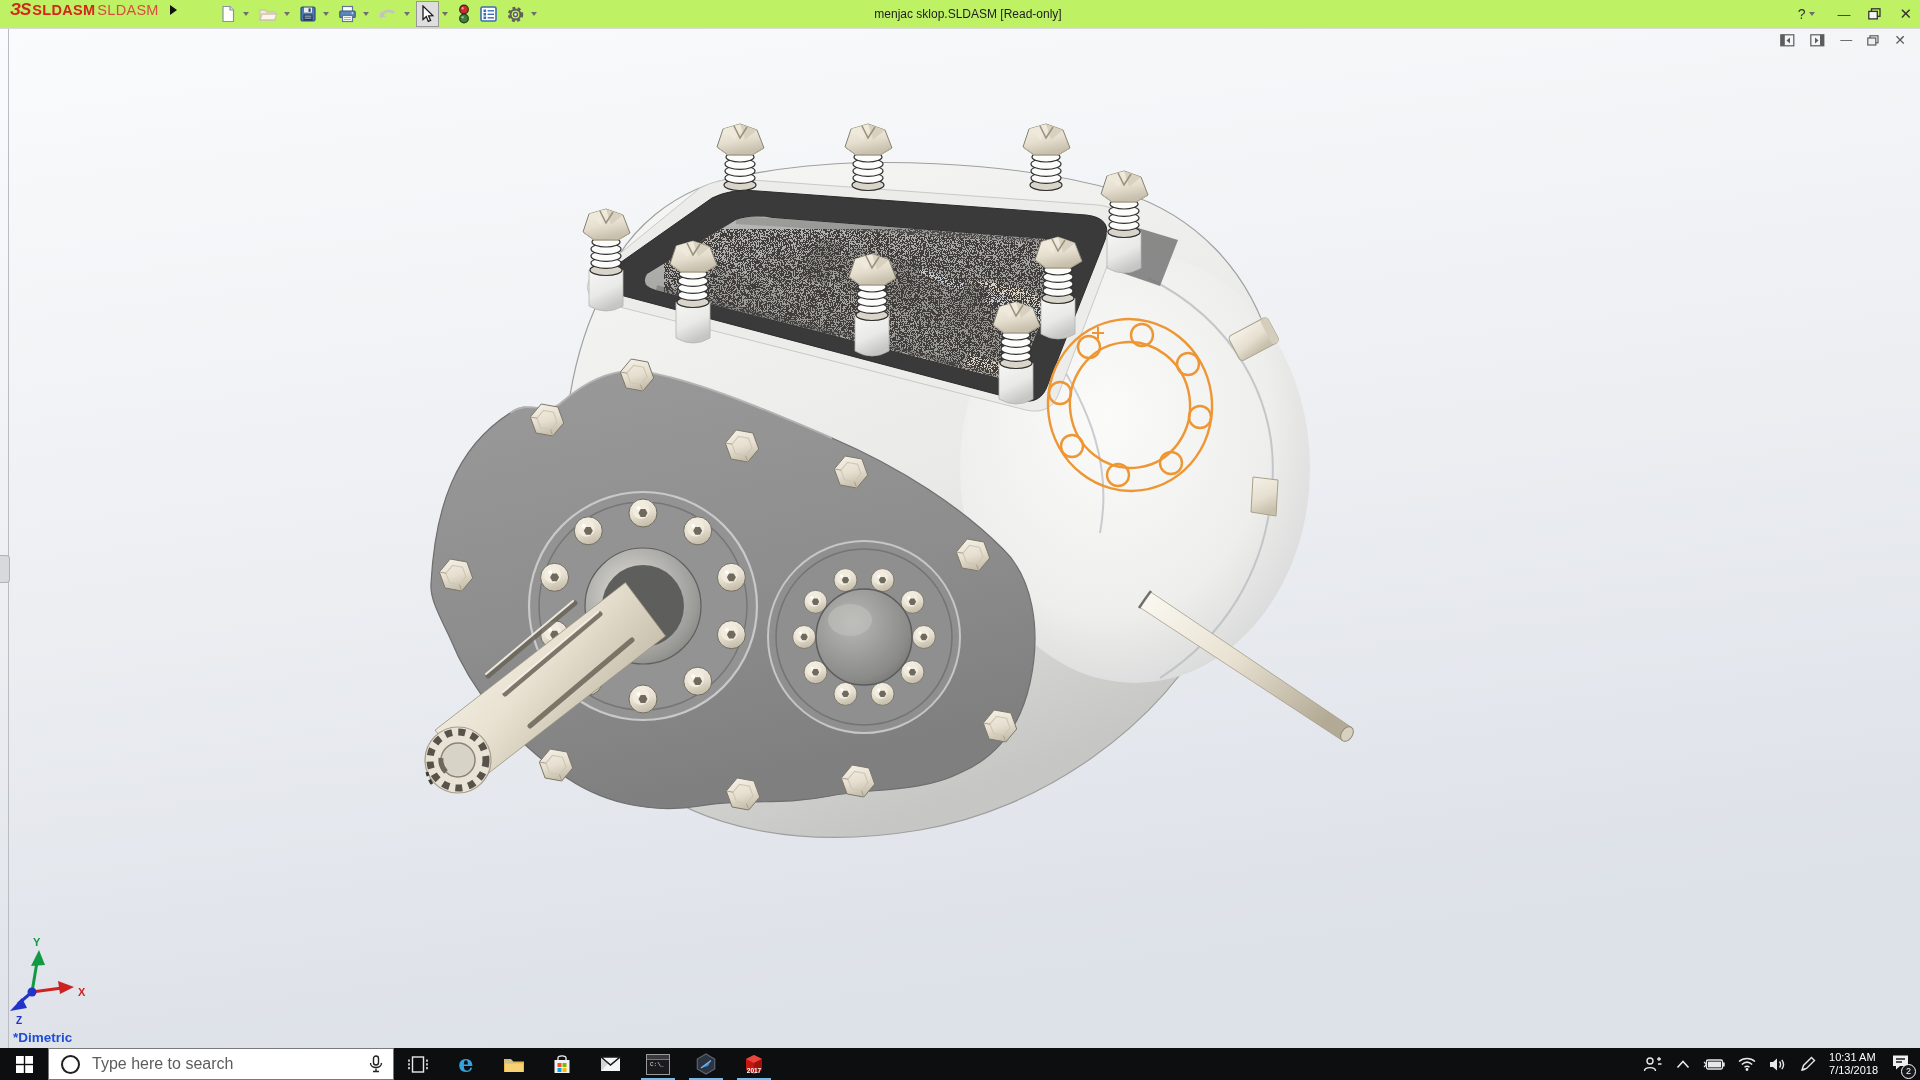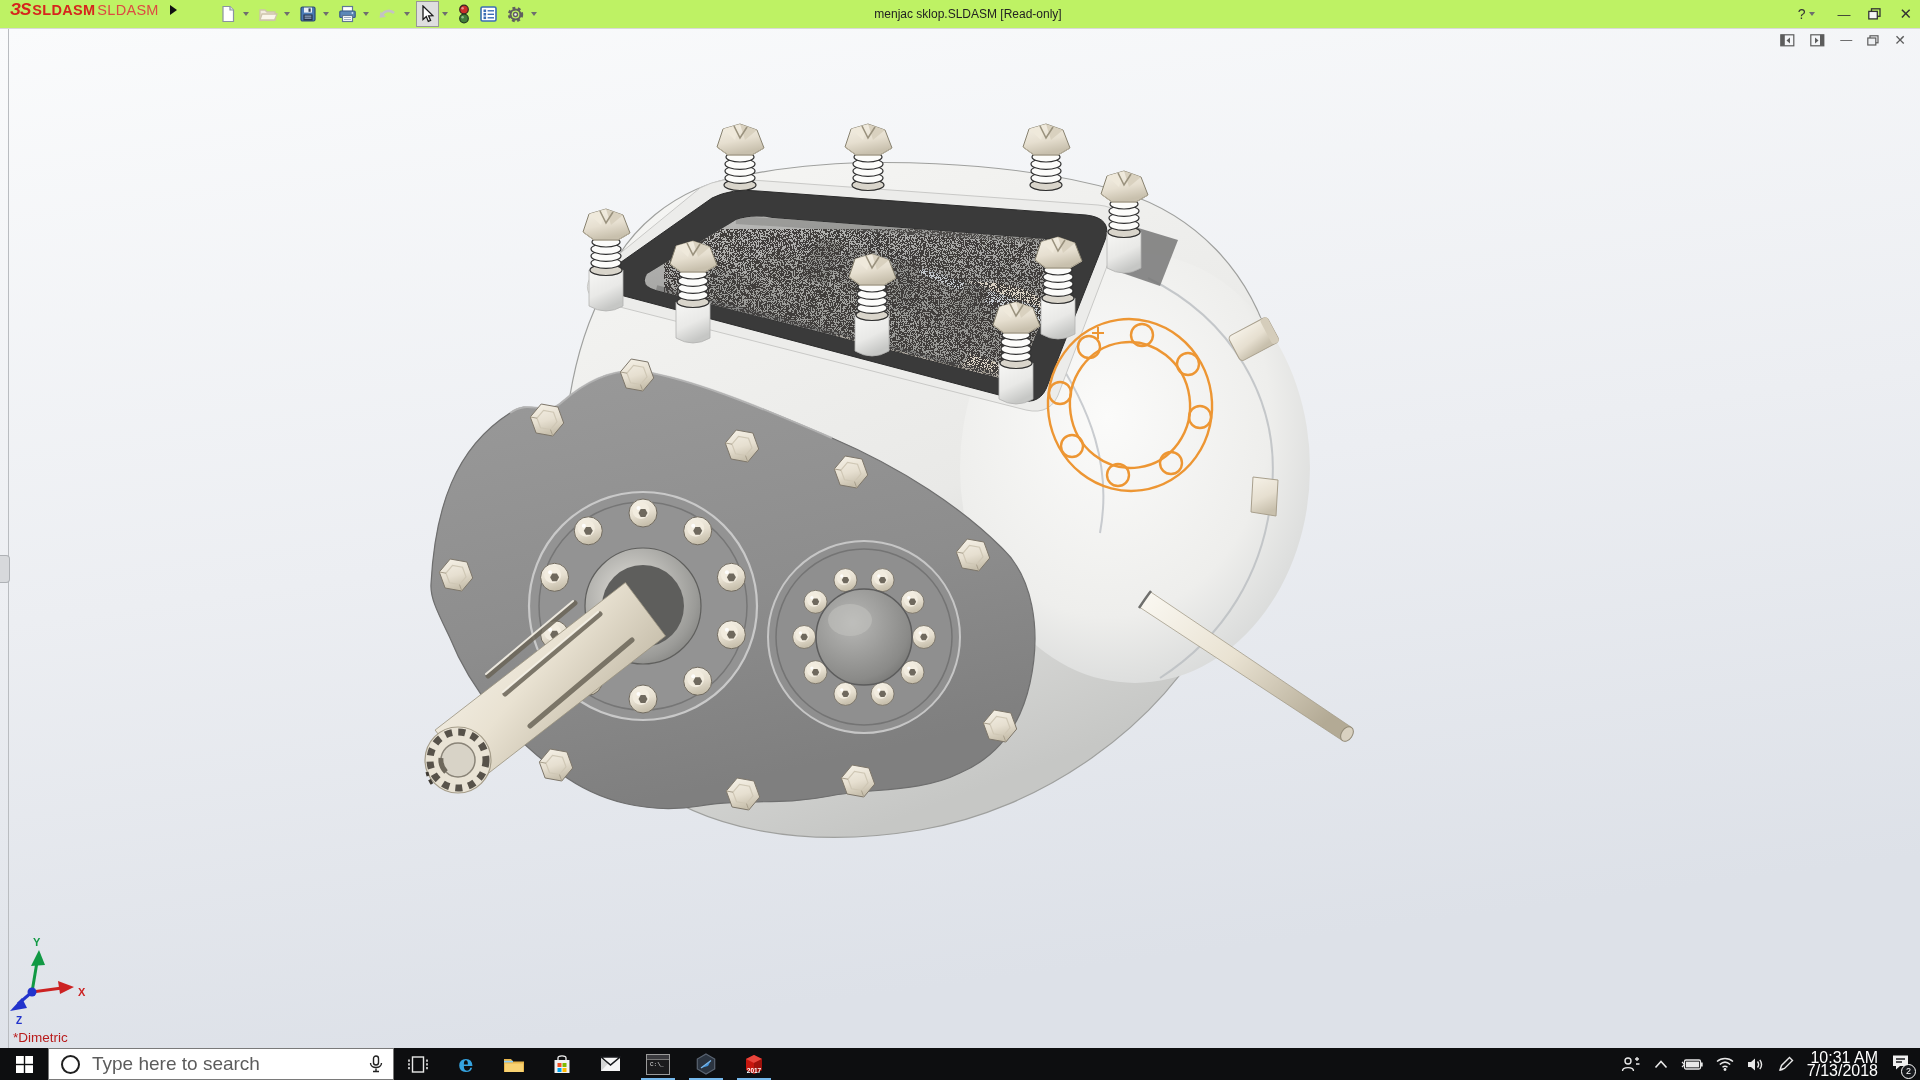--- a/index.html
+++ b/index.html
@@ -26,34 +26,34 @@
   .viewport{position:absolute;left:0;top:28px;width:1920px;height:1020px;overflow:hidden;}
   .vp-left-line{position:absolute;left:8px;top:28px;width:1px;height:1020px;background:#b9bcc0;z-index:5;}
   .vp-tab{position:absolute;left:0px;top:555px;width:9px;height:26px;background:#d7d9dc;border:1px solid #aeb1b5;border-left:none;border-radius:0 4px 4px 0;z-index:6;}
   .docbtns{position:absolute;top:32px;right:14px;display:flex;align-items:center;gap:15px;z-index:20;}
   .docbtns .g{color:#5c5c5c;font-size:12px;}
   
   .taskbar{position:absolute;left:0;top:1048px;width:1920px;height:32px;background:#0d0e10;display:flex;align-items:stretch;z-index:40;}
   .startbtn{width:48px;display:flex;align-items:center;justify-content:center;flex:none;}
   .searchbox{width:346px;background:#ffffff;display:flex;align-items:center;flex:none;border:1px solid #7a7a7a;box-sizing:border-box;}
   .searchbox .ring{width:15px;height:15px;border:2.2px solid #1f1f1f;border-radius:50%;margin:0 10px 0 12px;flex:none;}
-  .searchbox input{border:none;outline:none;flex:1;font-size:19px;color:#444;font-family:"Liberation Sans",sans-serif;background:transparent;}
+  .searchbox input{border:none;outline:none;flex:1;font-size:16px;color:#444;font-family:"Liberation Sans",sans-serif;background:transparent;}
   .searchbox input::placeholder{color:#5c5c5c;opacity:1;}
   .mic{margin:0 10px;flex:none;}
   .appicons{display:flex;align-items:stretch;}
   .appbtn{width:48px;display:flex;align-items:center;justify-content:center;position:relative;}
   .appbtn .ul{position:absolute;left:7px;right:7px;bottom:0;height:2px;background:#76b9ed;}
   .tray{margin-left:auto;display:flex;align-items:center;gap:13px;padding-right:10px;}
-  .clock{color:#fff;font-size:16px;text-align:right;line-height:13px;}
+  .clock{color:#fff;font-size:11px;line-height:13px;}
   .badge{position:absolute;right:-6px;bottom:-4px;background:#16181c;border:1px solid #fff;color:#fff;
     width:13px;height:13px;border-radius:50%;font-size:9px;display:flex;align-items:center;justify-content:center;}
   .cmdtxt{position:absolute;left:3px;top:3px;color:#e8e8e8;font-family:"Liberation Mono",monospace;font-size:6px;line-height:6px;}
   .swtxt{position:absolute;left:0;right:0;top:3px;text-align:center;color:#fff;font-weight:700;font-size:10px;line-height:10px;margin-top:48px;}
   .swyear{position:absolute;left:0;right:0;bottom:1px;text-align:center;color:#fff;font-weight:700;font-size:6.5px;line-height:7px;}
-  .viewlabel{position:absolute;left:13px;top:1030px;font-size:13.5px;font-weight:400;color:#b91c1c;z-index:8;}
+  .viewlabel{position:absolute;left:13px;top:1030px;font-size:13.5px;font-weight:700;color:#1d4ed8;z-index:8;}
 </style>
 </head>
 <body>
 
 <div class="titlebar">
   <div class="brand">
     <span class="mark">ЗS</span>
     <span class="solid">SLDASM</span>
       <span class="works">SLDASM</span>
   </div>

